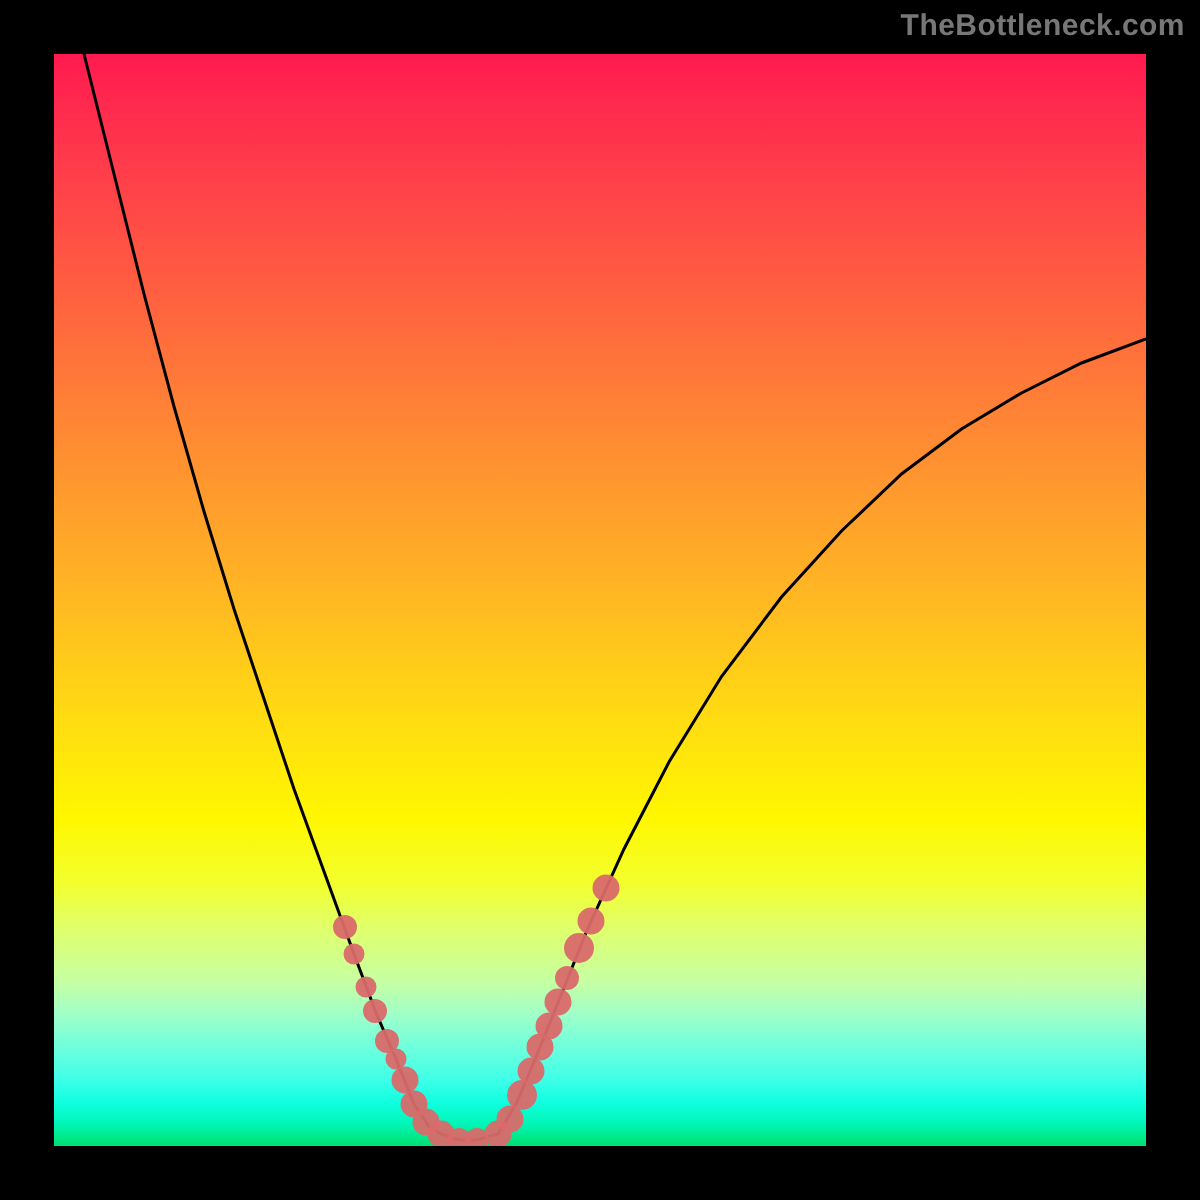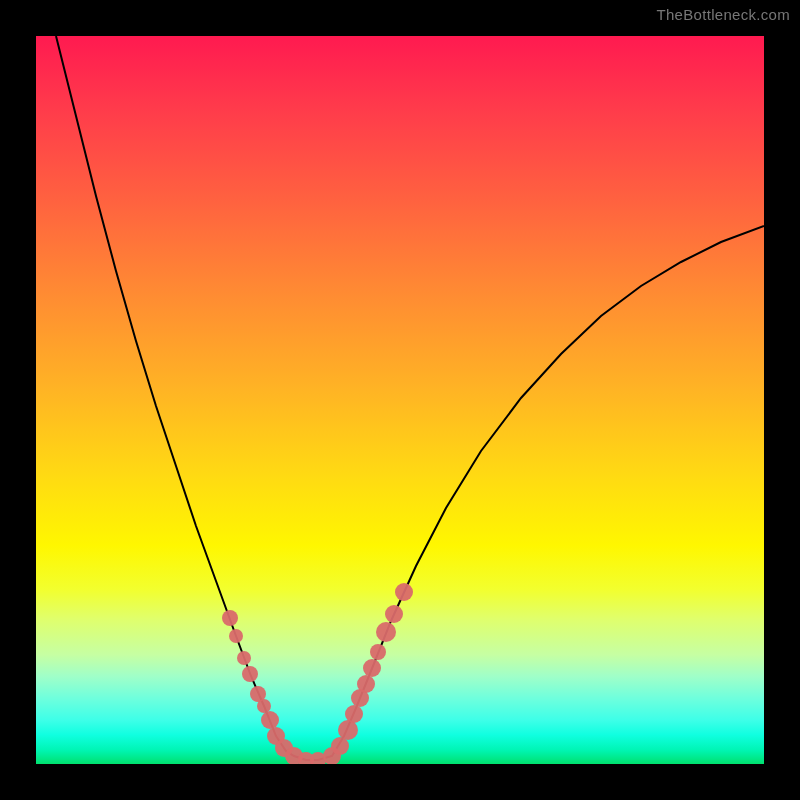--- a/index.html
+++ b/index.html
@@ -51,22 +51,22 @@
       #10ffe0 96%,
       #00f6b6 98%,
       #00e06e 100%
     );
   }
   .watermark {
     position: absolute;
     top: 6px;
     right: 10px;
     color: #777;
-    font-size: 15px;
-    font-weight: 400;
+    font-size: 20px;
+    font-weight: 700;
     letter-spacing: 0.3px;
     user-select: none;
   }
   svg.curves {
     position: absolute;
     left: 0;
     top: 0;
     width: 100%;
     height: 100%;
   }

